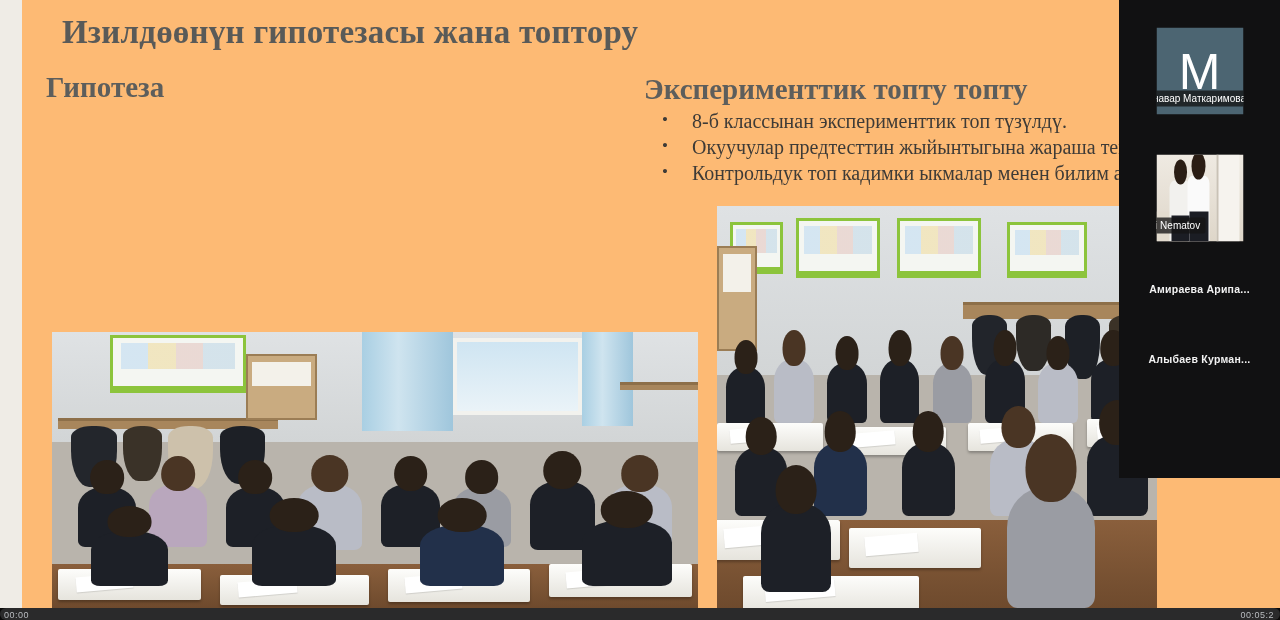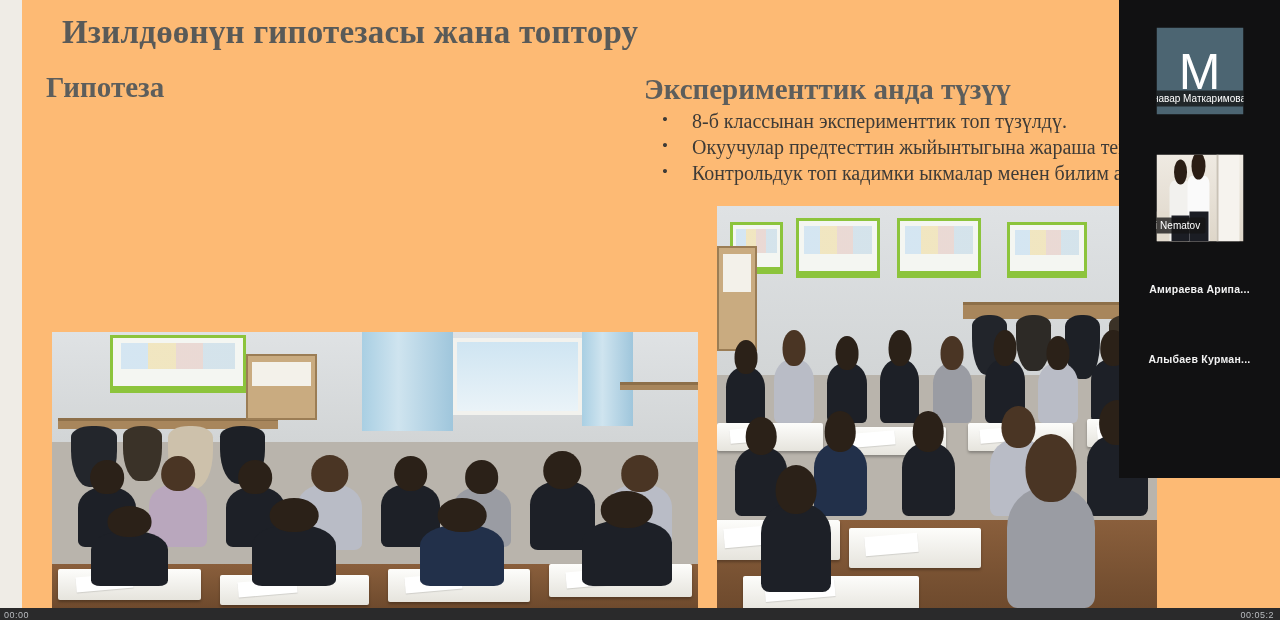--- a/index.html
+++ b/index.html
@@ -271,20 +271,21 @@
     white-space: nowrap;
     border-radius: 2px;
   }
 
   
   #bottom-bar {
     position: absolute;
     left: 0; bottom: 0;
     width: 1280px; height: 12px;
     background: #2a2a2b;
+    border-radius: 6px;
   }
   #bottom-time {
     position: absolute;
     left: 4px; bottom: 0;
     color: #b9bcc0;
     font-size: 9px;
     line-height: 10px;
     letter-spacing: .5px;
   }
   #bottom-time-right {
@@ -304,21 +305,21 @@
   <div id="slide">
     <div id="slide-left-edge"></div>
 
     <div id="slide-inner">
 
       <div class="slide-title">Изилдөөнүн гипотезасы жана топтору</div>
 
       <div class="col-heading" id="heading-left">Гипотеза</div>
 
 
-      <div class="col-heading" id="heading-right">Эксперименттик анда түзүү</div>
+      <div class="col-heading" id="heading-right">Эксперименттик топту топту</div>
 
       <ul id="bullet-list">
         <li>8-б классынан эксперименттик топ түзүлдү.</li>
         <li>Окуучулар предтесттин жыйынтыгына жараша теңд</li>
         <li>Контрольдук топ кадимки ыкмалар менен билим алд</li>
       </ul>
 
       <div class="photo" id="photo-left">
         <div class="scene">
           <div class="wall wall-l"></div>

